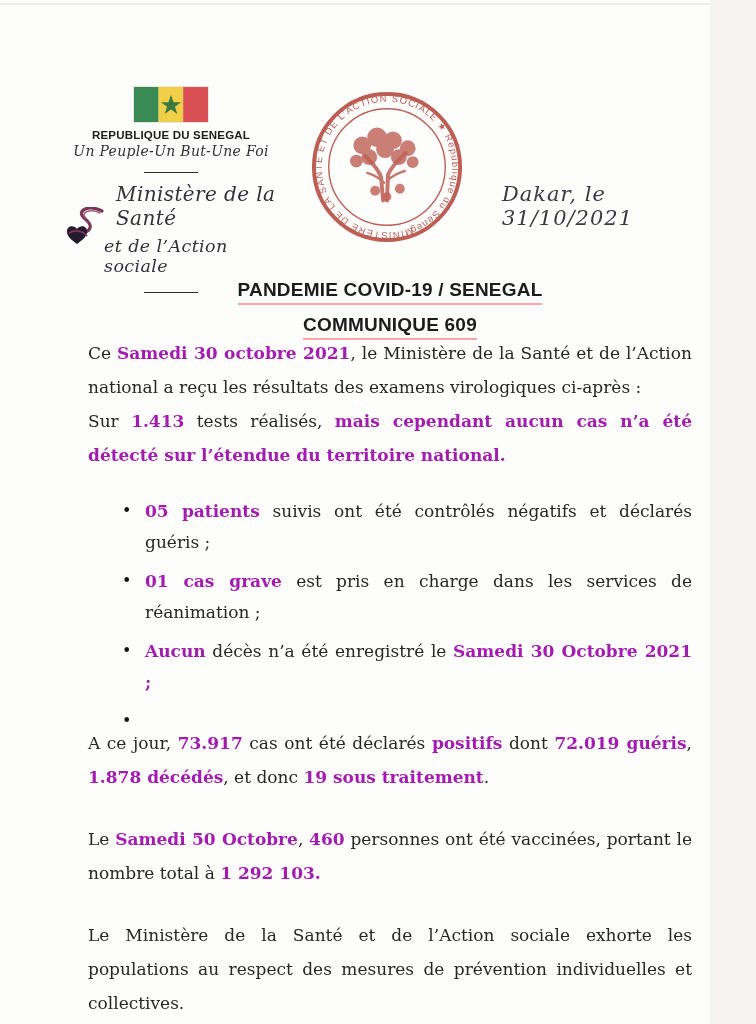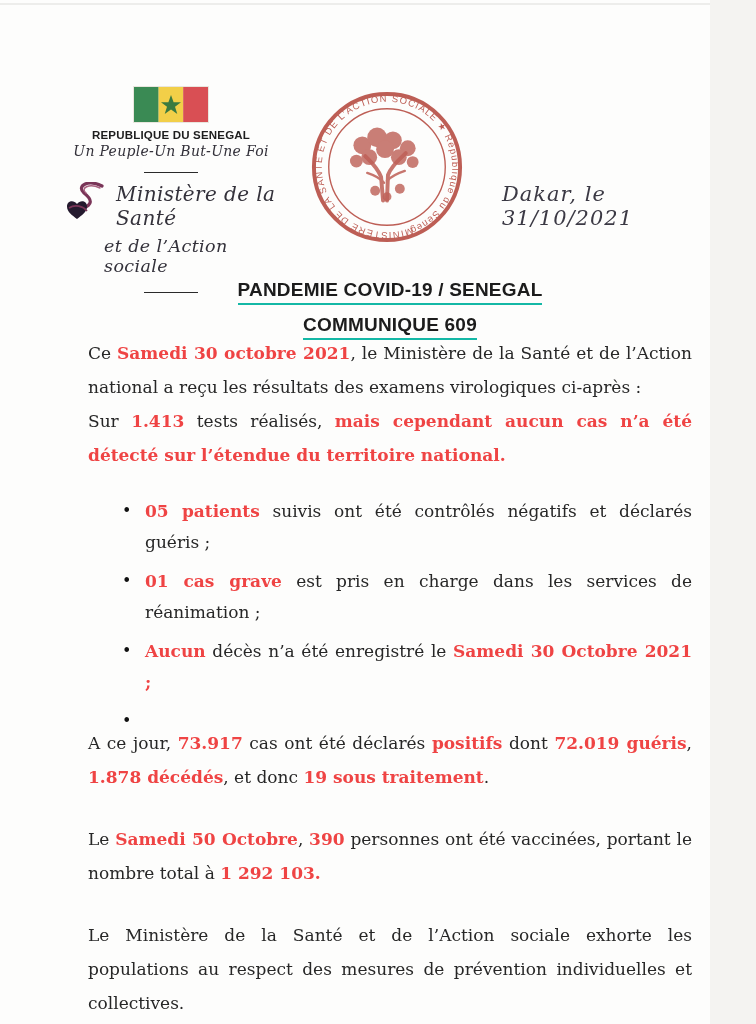--- a/index.html
+++ b/index.html
@@ -7,39 +7,39 @@
   .page{position:relative;width:710px;height:1024px;background:#fdfdfc;overflow:hidden;color:#262626;}
   .scan-streak{position:absolute;top:3px;left:0;width:100%;height:2px;background:#e2e2e0;opacity:.6;}
 
   
   .header-left{position:absolute;left:58px;top:86px;width:226px;text-align:center;}
   .flag{display:inline-block;margin-bottom:2px;}
   .republic{font-family:"Liberation Sans",sans-serif;font-weight:bold;font-size:11.5px;letter-spacing:.2px;color:#1d1d1d;}
   .script{font-style:italic;font-family:"DejaVu Serif",serif;color:#33313a;}
   .motto{font-size:14px;margin-top:2px;letter-spacing:.3px;}
   .rule{width:54px;border-top:1.6px solid #2a2a2a;margin:13px auto 9px auto;}
-  .ministry-row{display:flex;align-items:flex-start;justify-content:flex-start;text-align:left;margin:2px 0 6px 4px;}
+  .ministry-row{display:flex;align-items:center;justify-content:flex-start;text-align:left;margin:2px 0 6px 4px;}
   .ministry-logo{flex:0 0 auto;margin-right:8px;}
   .ministry-lines{flex:1;}
   .ministry1{font-size:20px;letter-spacing:.4px;}
   .ministry2{font-size:17.5px;margin-top:6px;margin-left:-12px;letter-spacing:.4px;}
   .rule2{width:54px;border-top:1.6px solid #2a2a2a;margin:16px auto 0 auto;}
 
   .stamp{position:absolute;left:308px;top:88px;}
   .dateline{position:absolute;left:502px;top:182px;font-size:21px;letter-spacing:1px;color:#3b3944;}
 
   
   .doc-title{position:absolute;top:279px;left:88px;width:604px;text-align:center;font-family:"Liberation Sans",sans-serif;}
   .title-line{margin-bottom:9px;}
-  .title-line span{display:inline-block;font-weight:bold;font-size:19px;color:#1c1c1c;border-bottom:2px solid #14b8a6;padding-bottom:2px;letter-spacing:.2px;}
+  .title-line span{display:inline-block;font-weight:bold;font-size:19px;color:#1c1c1c;border-bottom:2px solid #fca5a5;padding-bottom:2px;letter-spacing:.2px;}
 
   
   #body-blocks{position:absolute;top:336px;left:88px;width:604px;font-size:17px;line-height:34px;text-align:justify;color:#272727;}
   .para{margin:0;}
-  .b{font-weight:bold;color:#ef4444;}
+  .b{font-weight:bold;color:#a21caf;}
   .bullets{margin-top:24px;}
   .bullets ~ .para{margin-top:28px;}
   .bullet-item{position:relative;padding-left:57px;line-height:31px;margin-bottom:8px;}
   .marker{position:absolute;left:34px;top:-1px;font-size:16px;color:#111;}
 </style>
 </head>
 <body>
 
 <div class="page">
   <div class="scan-streak"></div>
@@ -115,16 +115,16 @@
   <div id="body-blocks">
       <p class="para"><span>Ce </span><span class="b">Samedi 30 octobre 2021</span><span>, le Ministère de la Santé et de l’Action national a reçu les résultats des examens virologiques ci-après :</span></p>
       <p class="para"><span>Sur </span><span class="b">1.413</span><span> tests réalisés, </span><span class="b">mais cependant aucun cas n’a été détecté sur l’étendue du territoire national.</span></p>
       <div class="bullets">
         <div class="bullet-item"><span class="marker">•</span><span><span class="b">05 patients</span><span> suivis ont été contrôlés négatifs et déclarés guéris ;</span></span></div>
         <div class="bullet-item"><span class="marker">•</span><span><span class="b">01 cas grave</span><span> est pris en charge dans les services de réanimation ;</span></span></div>
         <div class="bullet-item"><span class="marker">•</span><span><span class="b">Aucun</span><span> décès n’a été enregistré le </span><span class="b">Samedi 30 Octobre 2021 ;</span></span></div>
         <div class="bullet-item"><span class="marker">•</span></div>
       </div>
       <p class="para"><span>A ce jour, </span><span class="b">73.917</span><span> cas ont été déclarés </span><span class="b">positifs</span><span> dont </span><span class="b">72.019 guéris</span><span>, </span><span class="b">1.878 décédés</span><span>, et donc </span><span class="b">19 sous traitement</span><span>.</span></p>
-      <p class="para"><span>Le </span><span class="b">Samedi 50 Octobre</span><span>, </span><span class="b">390</span><span> personnes ont été vaccinées, portant le nombre total à </span><span class="b">1 292 103.</span></p>
+      <p class="para"><span>Le </span><span class="b">Samedi 50 Octobre</span><span>, </span><span class="b">460</span><span> personnes ont été vaccinées, portant le nombre total à </span><span class="b">1 292 103.</span></p>
       <p class="para"><span>Le Ministère de la Santé et de l’Action sociale exhorte les populations au respect des mesures de prévention individuelles et collectives.</span></p>
     </div>
 </div>
 
 </body></html>

